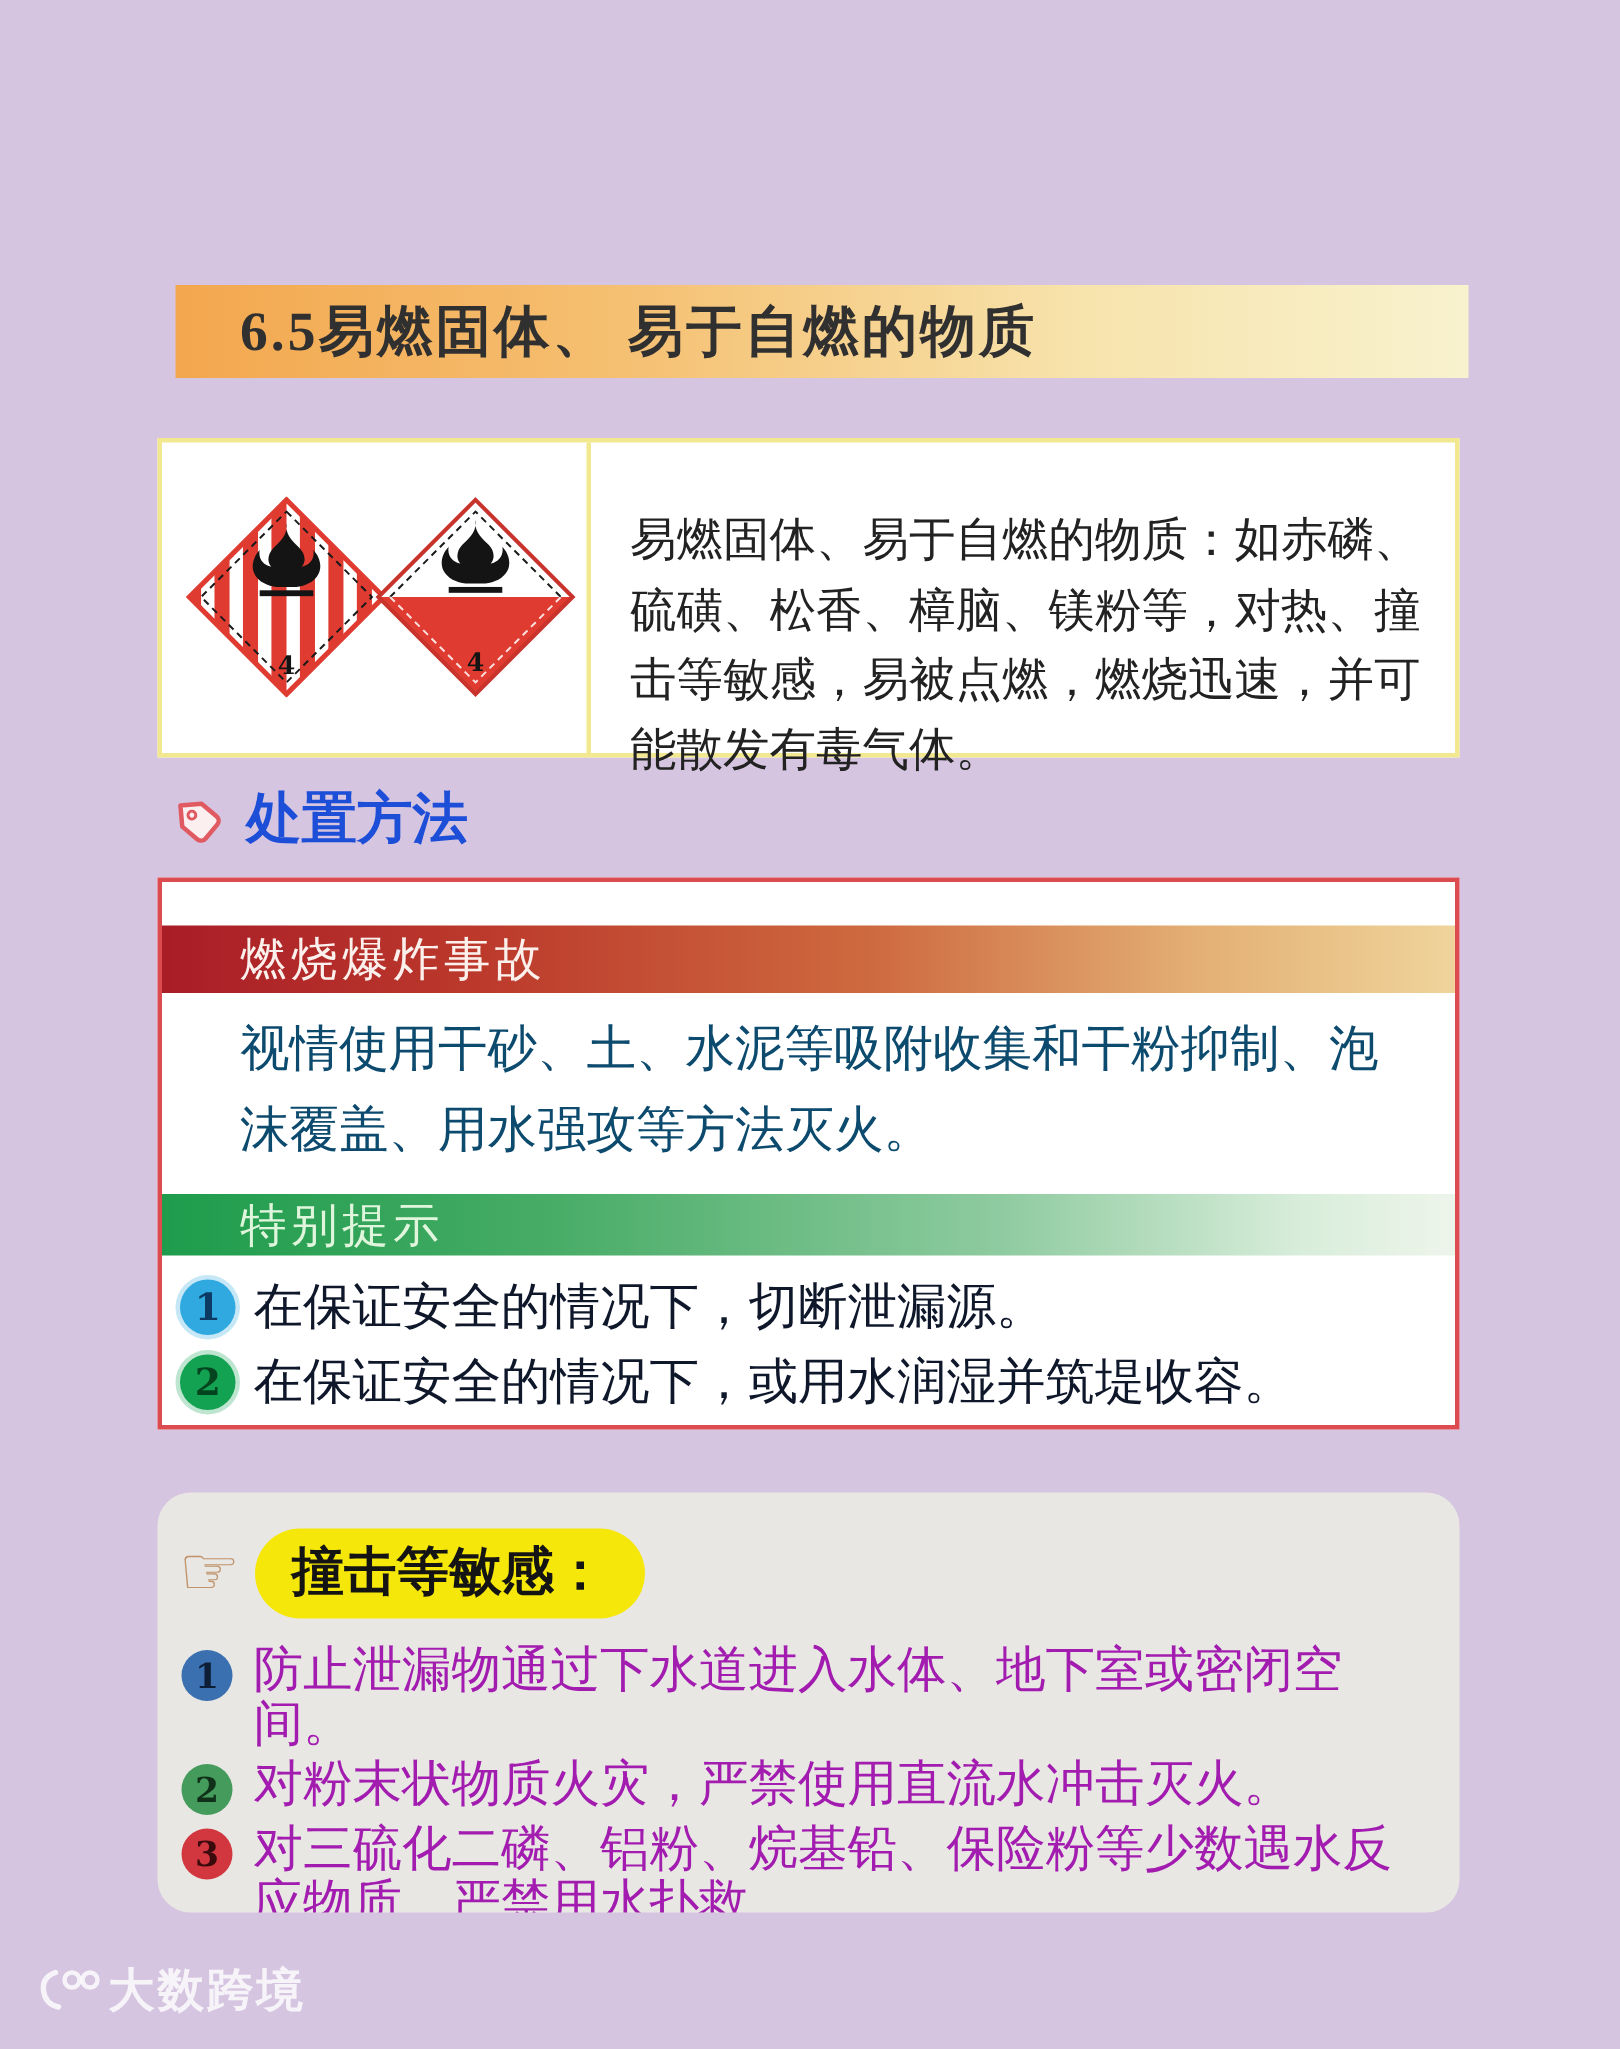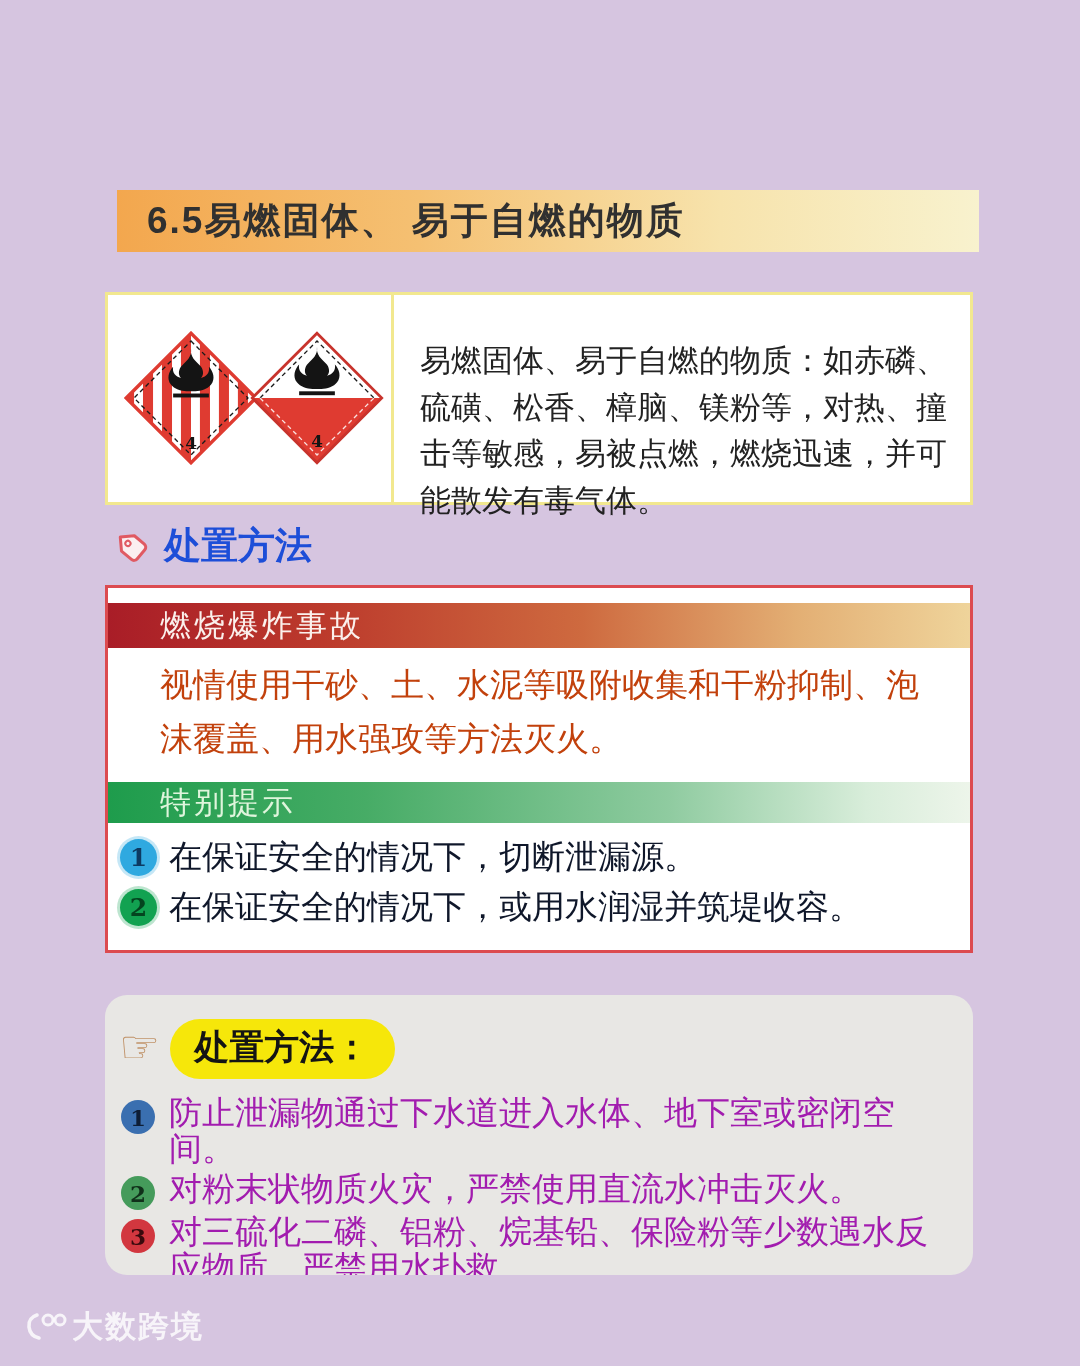--- a/index.html
+++ b/index.html
@@ -7,22 +7,22 @@
   .page{position:relative;width:1080px;height:1366px;background:#D6C5E0;overflow:hidden;}
 
   
   .title-bar{
     position:absolute;left:117px;top:190px;width:862px;height:62px;
     background:linear-gradient(90deg,#F3A74E 0%,#F5C072 35%,#F7E3AC 70%,#F8F2CE 100%);
     display:flex;align-items:center;
     font-family:"Liberation Sans","DejaVu Sans",sans-serif;
   }
   .title-bar .t{
-    padding-left:30px;font-size:37px;font-weight:bold;color:#303030;
-    font-family:Liberation Sans, sans-serif;letter-spacing:2px;
+    padding-left:43px;font-size:37px;font-weight:bold;color:#303030;
+    font-family:Liberation Serif, serif;letter-spacing:2px;
   }
 
   
   .info-box{
     position:absolute;left:105px;top:292px;width:868px;height:213px;
     background:#fff;border:3px solid #F2E88F;box-sizing:border-box;display:flex;
   }
   .placards{position:relative;width:283px;flex:0 0 auto;}
   .placard{position:absolute;top:36px;width:134px;height:134px;}
   .placard.p1{left:16px;}
@@ -42,32 +42,32 @@
   }
 
   
   .main-box{
     position:absolute;left:105px;top:585px;width:868px;height:368px;
     background:#fff;border:3px solid #DC4B50;box-sizing:border-box;overflow:hidden;
   }
   .banner{height:45px;display:flex;align-items:center;}
   .banner .b{padding-left:52px;font-size:31px;letter-spacing:3px;}
   .banner-fire{
-    margin-top:15px;
+    margin-top:29px;
     background:linear-gradient(90deg,#A91D27 0%,#BC3A2C 25%,#CE6A3F 55%,#E3AF74 80%,#EFD49B 100%);
     font-family:Liberation Mono, monospace;
   }
   .banner-fire .b{color:#FBF0EC;}
   .banner-leak{
     margin-top:16px;height:41px;
     background:linear-gradient(90deg,#1E9C4C 0%,#47AC66 30%,#8FCBA0 65%,#D8EDDA 88%,#EDF5EA 100%);
   }
   .banner-leak .b{color:#DFF5DC;}
   .fire-text{
-    margin:10px 26px 0 52px;font-size:33px;line-height:54px;color:#c2410c;
+    margin:10px 26px 0 52px;font-size:33px;line-height:54px;color:#0c4a6e;
   }
   .leak-items{margin:12px 18px 0 12px;}
   .row{display:flex;align-items:center;gap:12px;margin-bottom:6px;}
   .row .txt{font-size:33px;line-height:44px;color:#0f172a;}
   .num-badge{
     width:37px;height:37px;border-radius:50%;flex:0 0 auto;
     display:flex;align-items:center;justify-content:center;
     font-size:25px;font-weight:bold;
   }
   .c-cyan {background:#2FA9E0;color:#0D3A62;box-shadow:0 0 0 3px rgba(47,169,224,.28);}
@@ -196,21 +196,21 @@
       <div class="row">
         <div class="num-badge c-green">2</div>
         <div class="txt">在保证安全的情况下，或用水润湿并筑堤收容。</div>
       </div>
     </div>
   </div>
 
   <div class="tips-box">
     <div class="tips-head">
       <div class="hand-icon">☞</div>
-      <div class="pill">处置方法：</div>
+      <div class="pill">撞击等敏感：</div>
     </div>
     <div class="tips-items">
       <div class="trow">
         <div class="num-badge t-blue">1</div>
         <div class="txt">防止泄漏物通过下水道进入水体、地下室或密闭空间。</div>
       </div>
       <div class="trow">
         <div class="num-badge t-green">2</div>
         <div class="txt">对粉末状物质火灾，严禁使用直流水冲击灭火。</div>
       </div>

